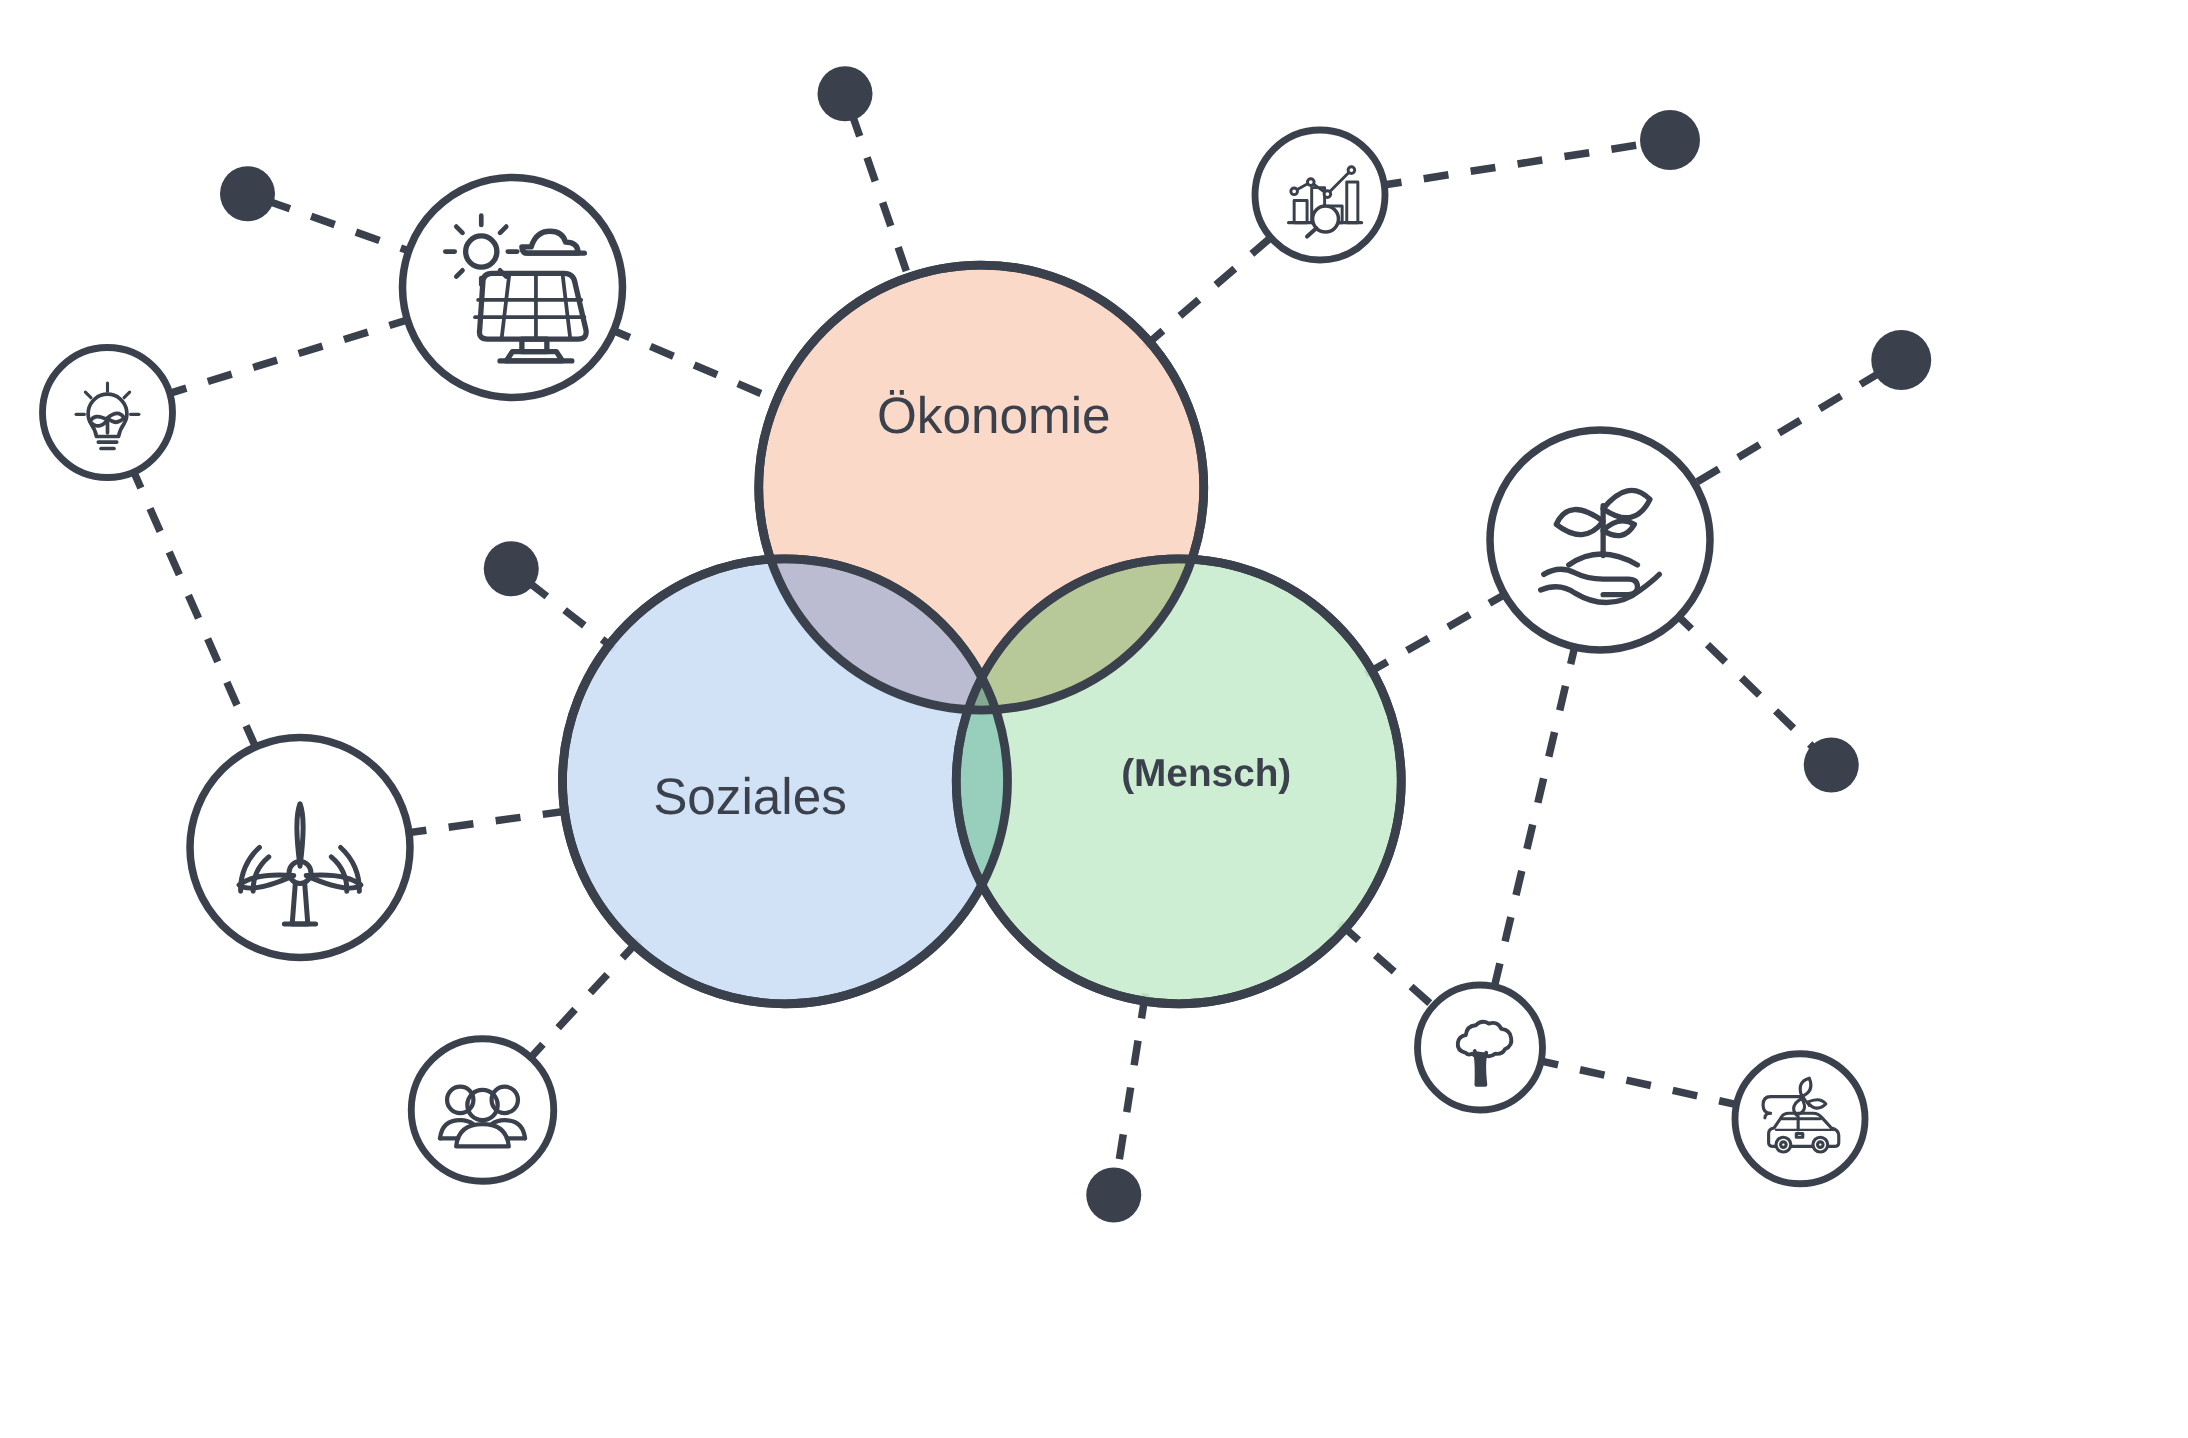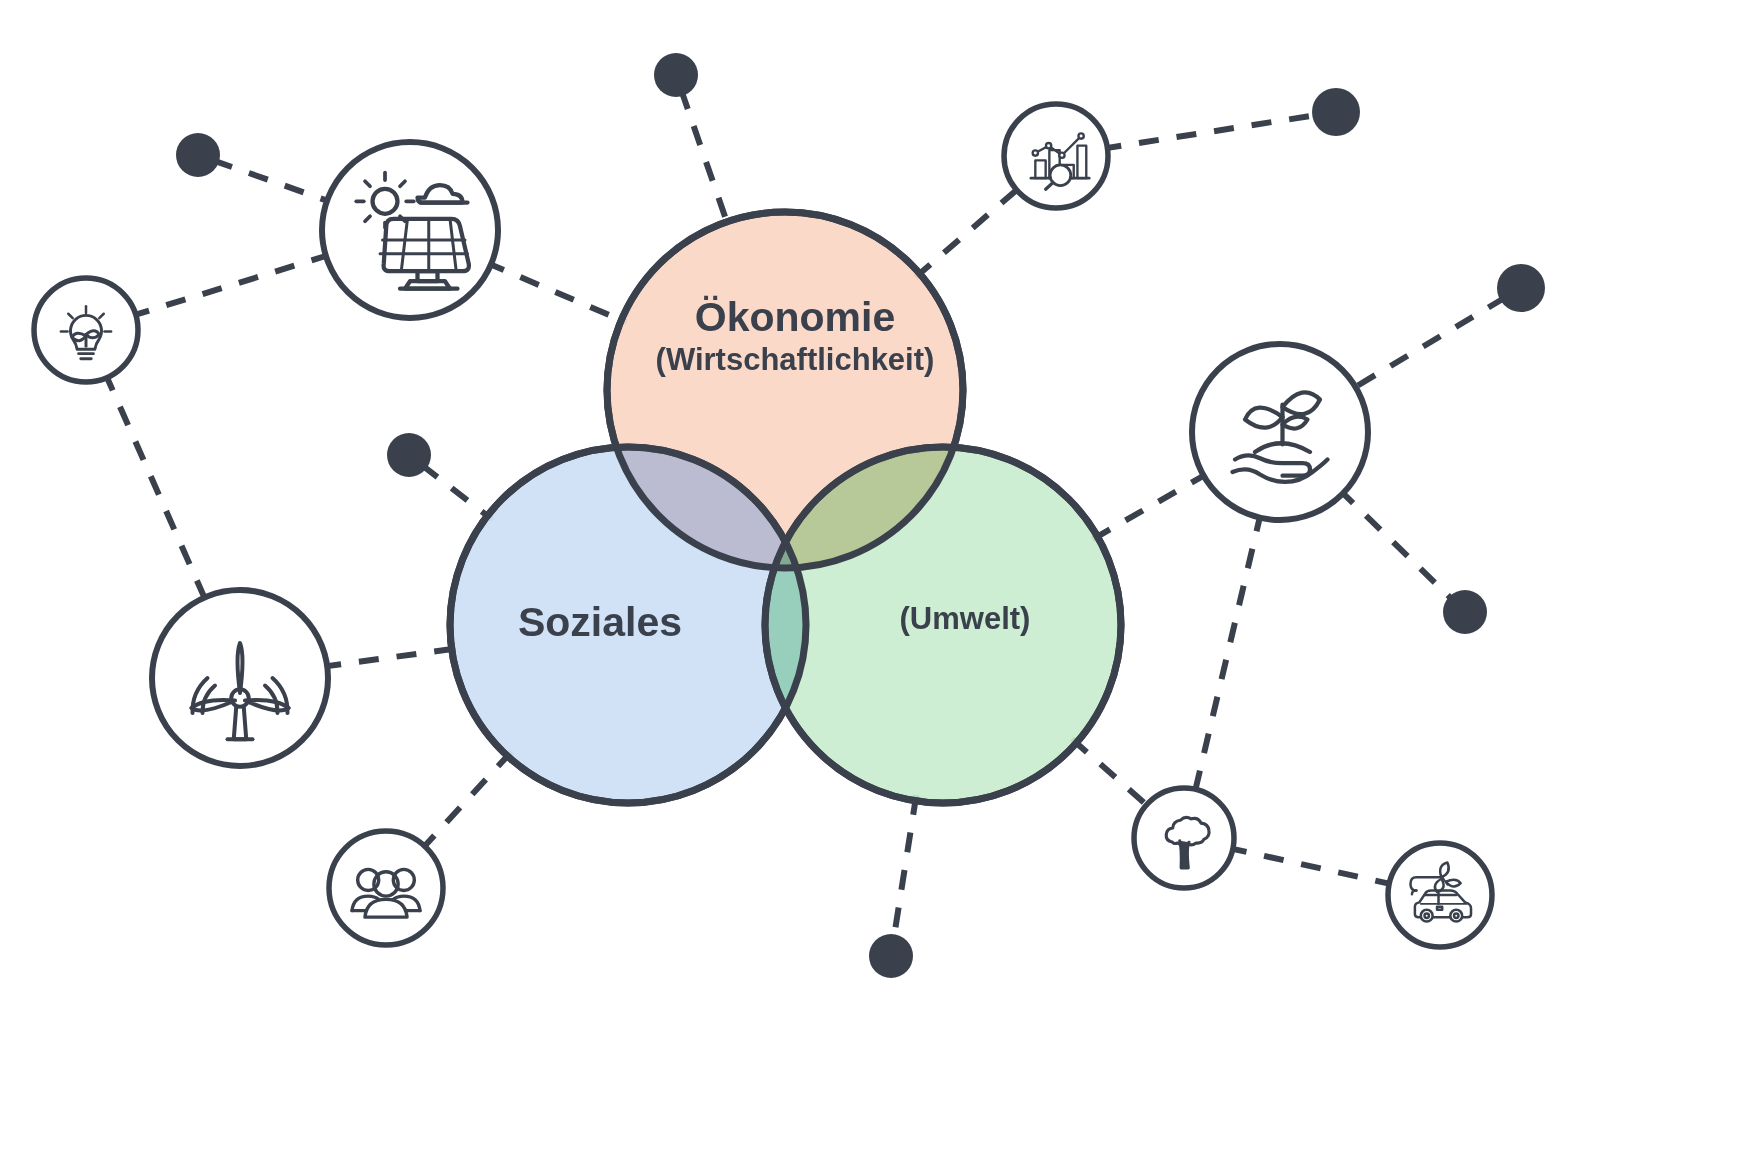--- a/index.html
+++ b/index.html
@@ -26,23 +26,24 @@
   }
   .circle-label {
     position: absolute;
     text-align: center;
     color: #3a414c;
     pointer-events: none;
     line-height: 1.12;
   }
   .circle-label .title {
     font-size: 41px;
-    font-weight: bold;
+    font-weight: normal;
     display: block;
     white-space: nowrap;
+    margin-top: 15px;
   }
   .circle-label .subtitle {
     font-size: 31px;
     font-weight: bold;
     display: block;
     white-space: nowrap;
     margin-top: 2px;
   }
   #label-oekonomie { left: 630px; top: 295px; width: 330px; }
   #label-soziales  { left: 435px; top: 600px; width: 330px; }
@@ -237,22 +238,21 @@
         <circle cx="1336" cy="112" r="24" fill="#3a414c"></circle>
         <circle cx="1521" cy="288" r="24" fill="#3a414c"></circle>
         <circle cx="409" cy="455" r="22" fill="#3a414c"></circle>
         <circle cx="1465" cy="612" r="22" fill="#3a414c"></circle>
         <circle cx="891" cy="956" r="22" fill="#3a414c"></circle>
       </g>
   </svg>
 
   <div class="circle-label" id="label-oekonomie">
     <span class="title">Ökonomie</span>
-    <span class="subtitle">(Wirtschaftlichkeit)</span>
   </div>
   <div class="circle-label" id="label-soziales">
     <span class="title">Soziales</span>
   </div>
   <div class="circle-label" id="label-oekologie">
-    <span class="subtitle">(Umwelt)</span>
+    <span class="subtitle">(Mensch)</span>
   </div>
 
 </div>
 
 </body></html>

